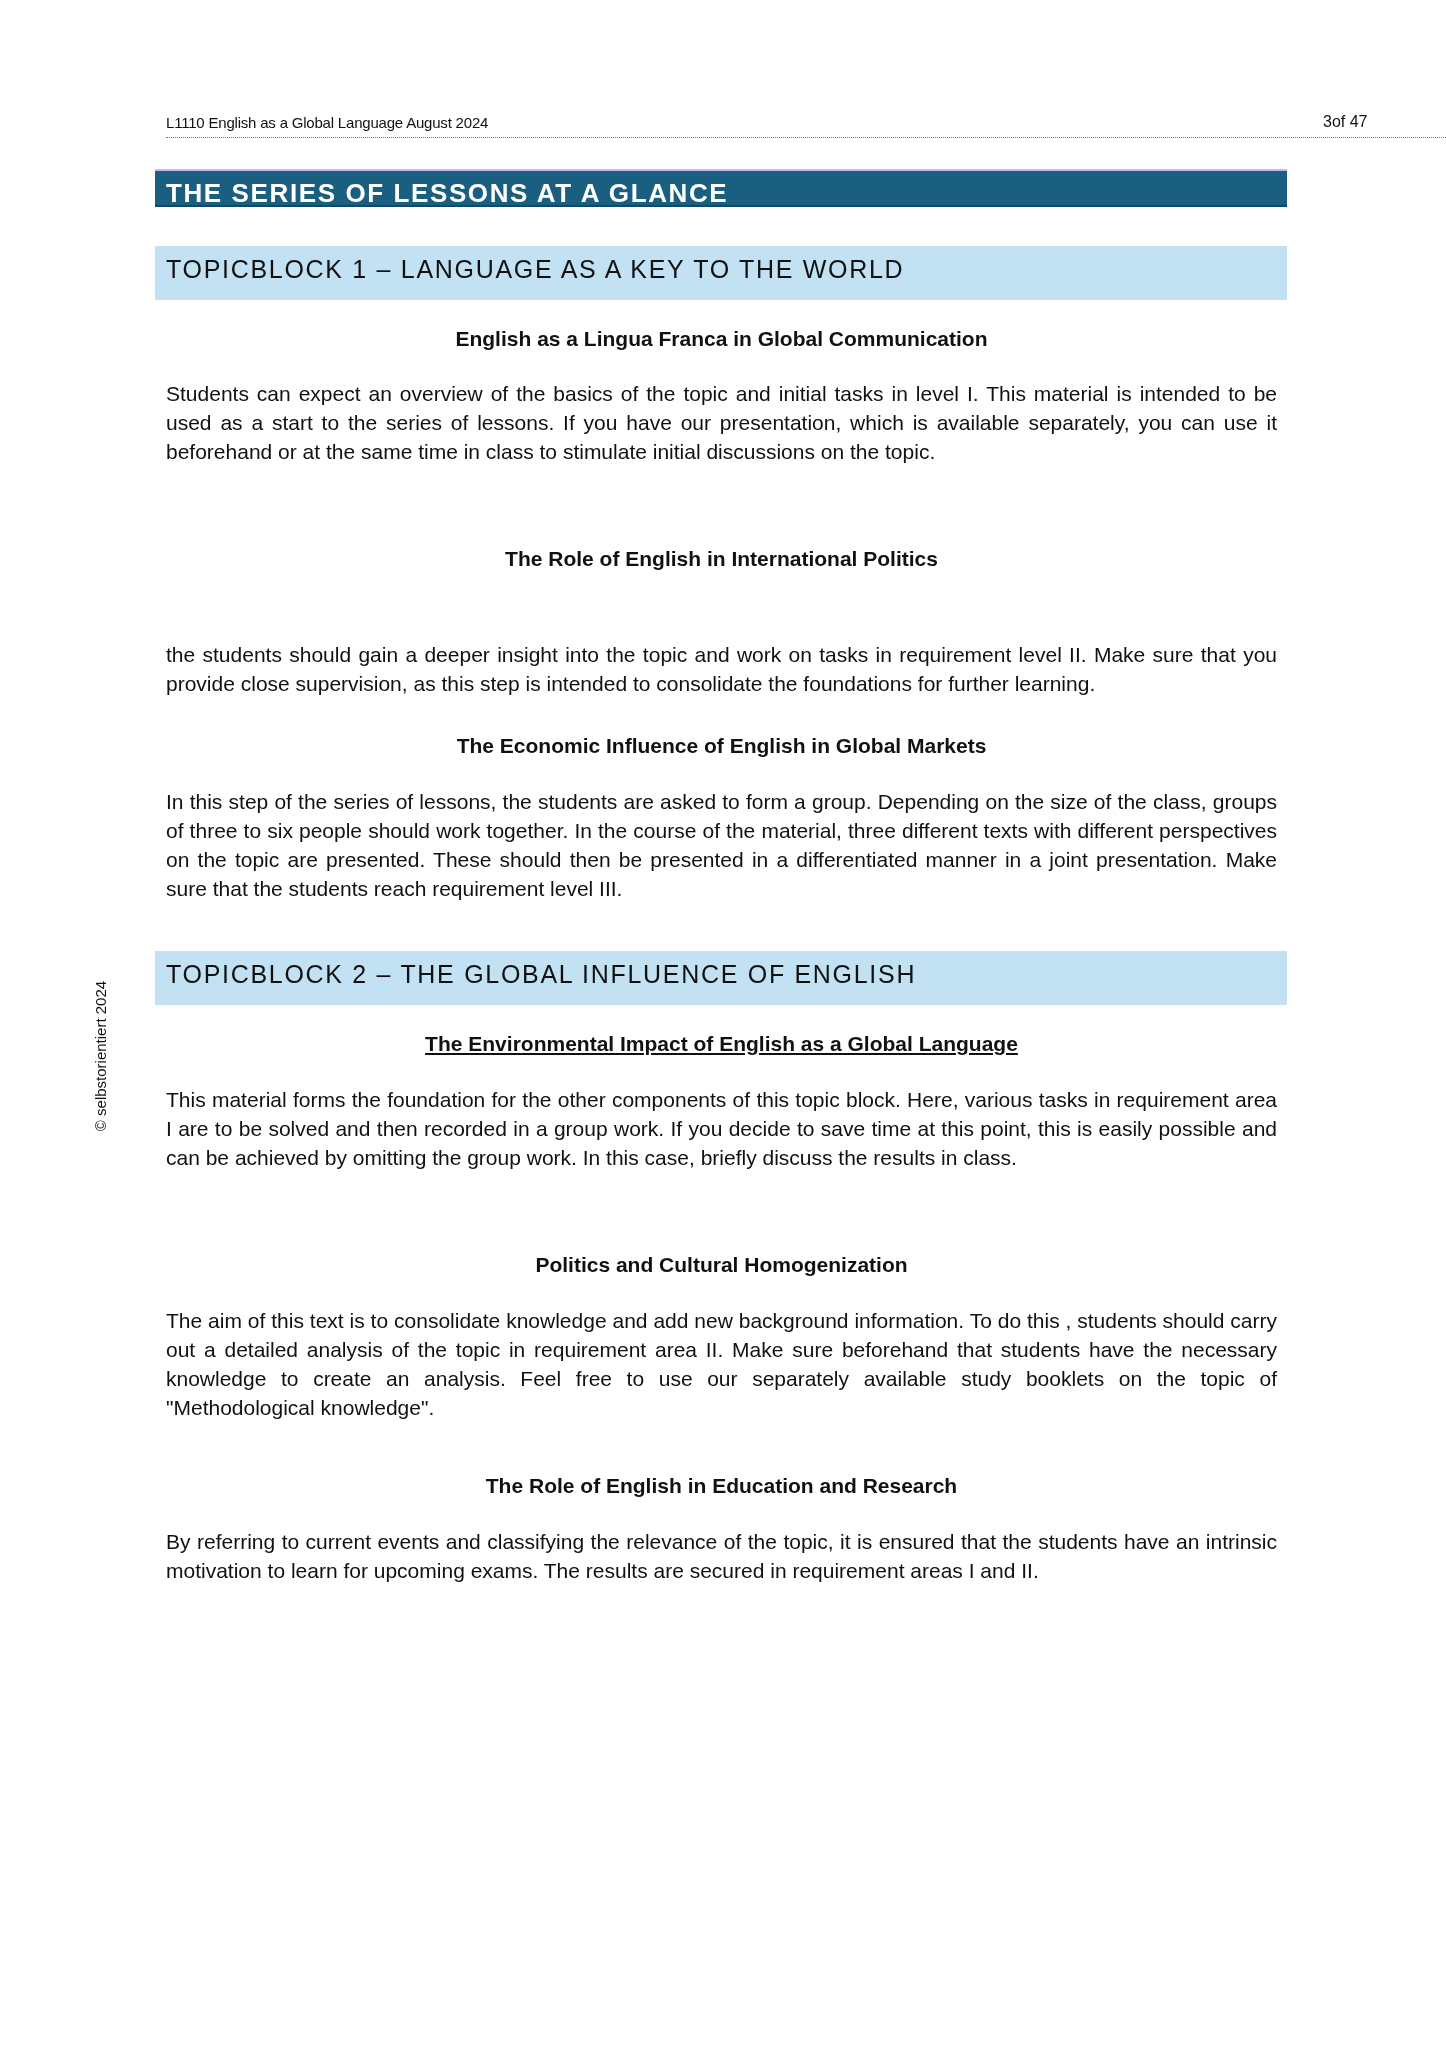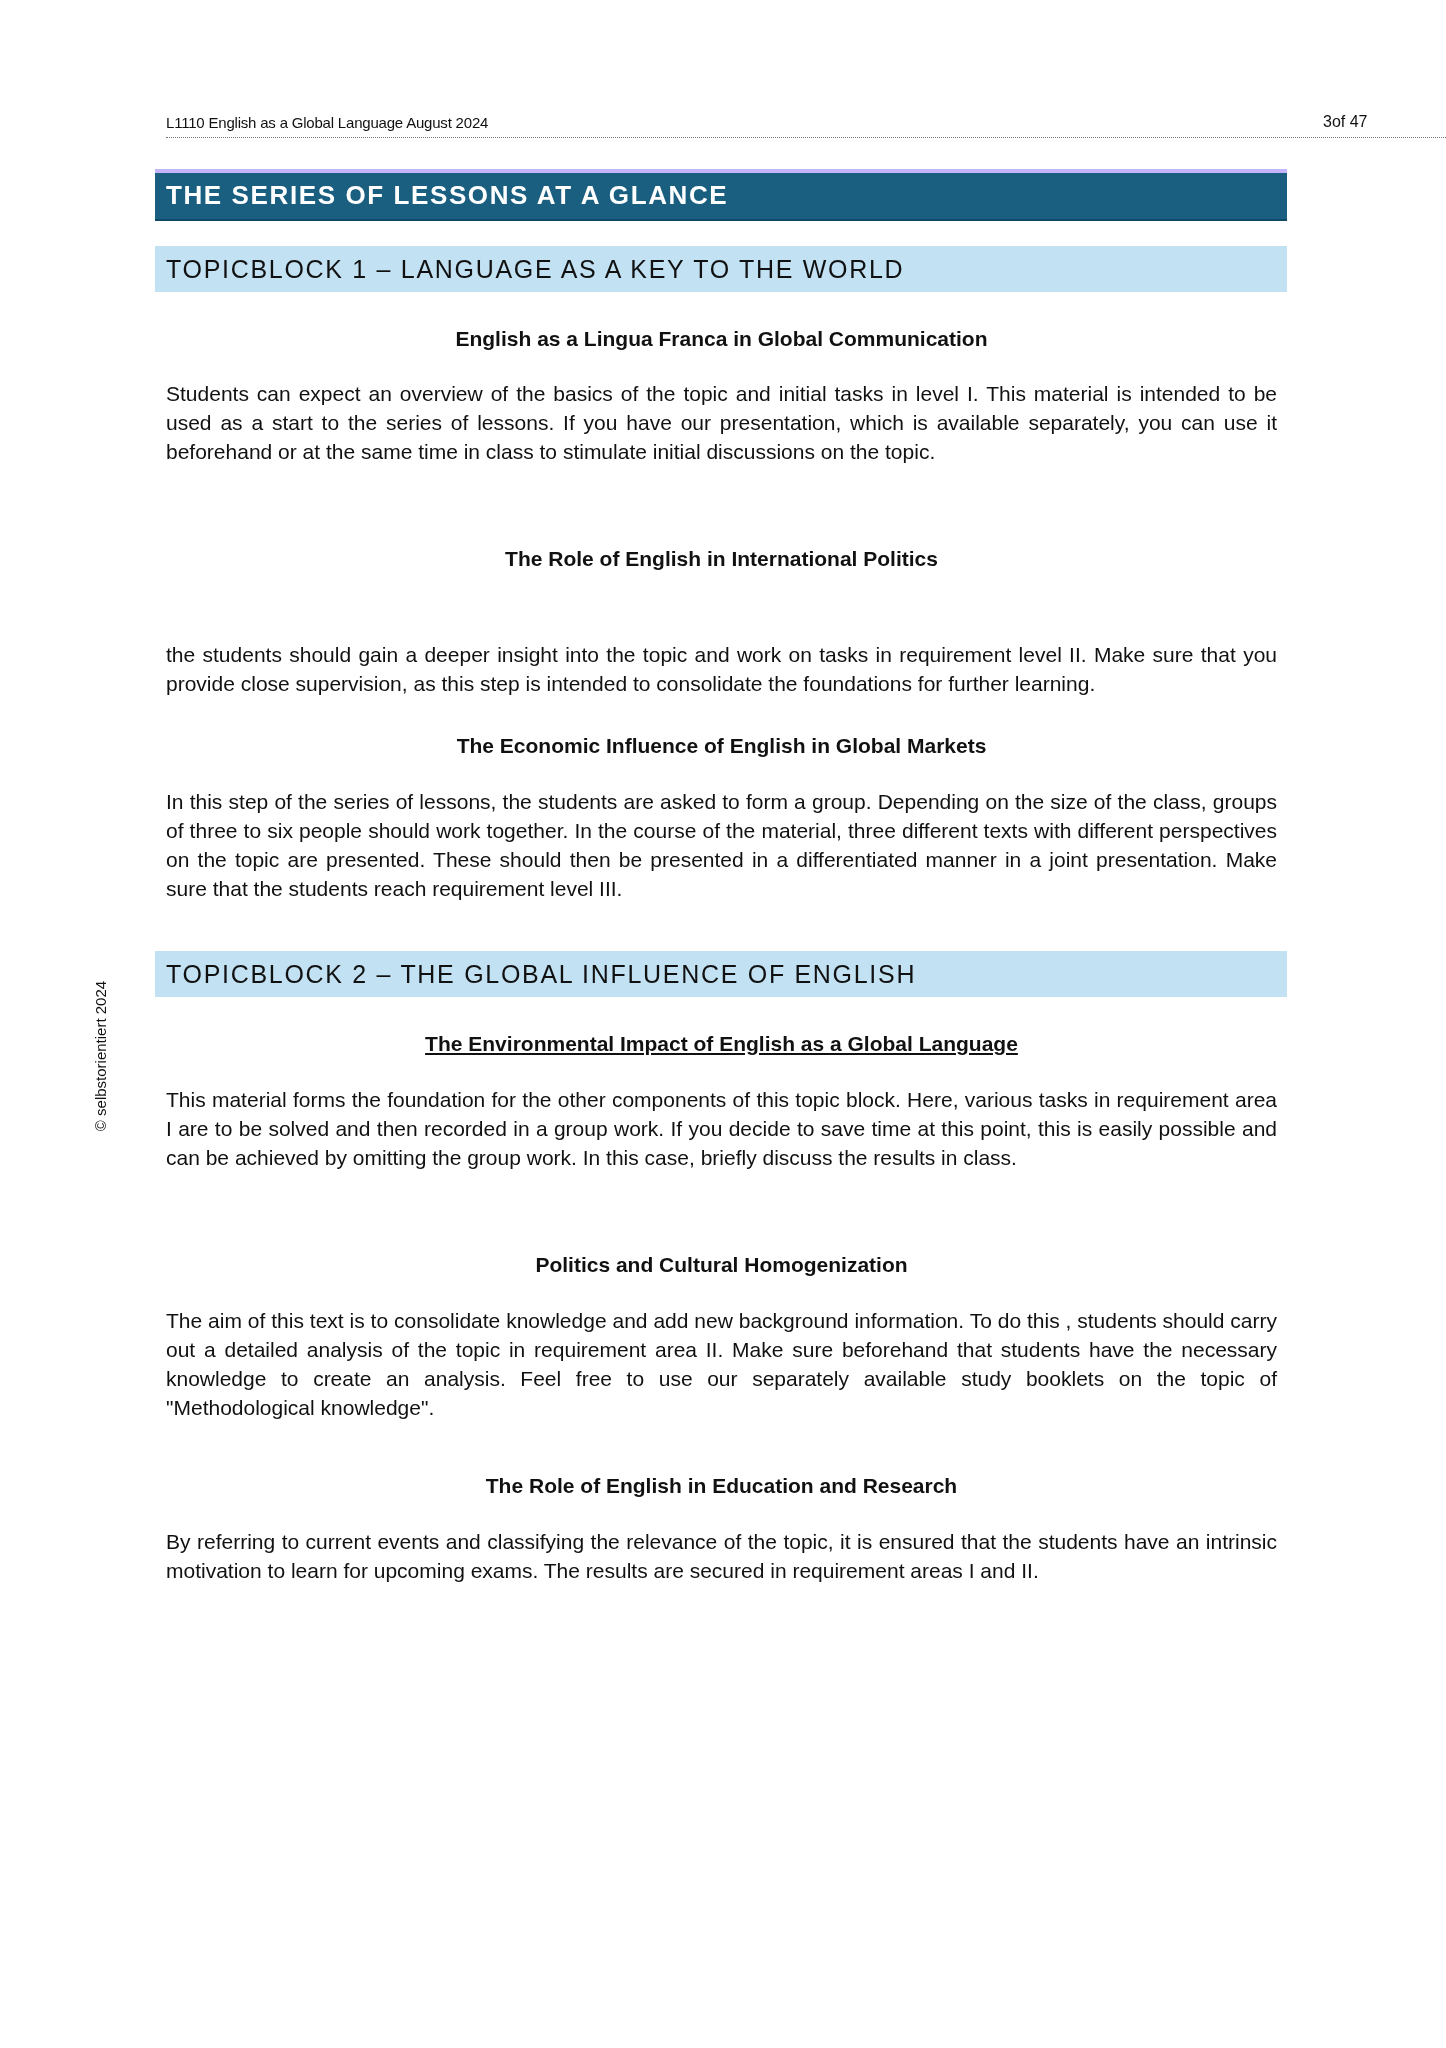--- a/index.html
+++ b/index.html
@@ -4,25 +4,25 @@
 <style>
   html, body { margin: 0; padding: 0; background: #ffffff; }
   body { width: 1446px; height: 2048px; position: relative; overflow: hidden;
          font-family: "Liberation Sans", "DejaVu Sans", sans-serif; color: #111; }
   .page-header { position: absolute; left: 166px; top: 114px; width: 1280px; height: 24px; }
   .header-title { position: absolute; left: 0; top: 0; font-size: 15px; letter-spacing: -0.2px; }
   .header-page { position: absolute; left: 1157px; top: -1px; font-size: 16px; }
   .header-rule { position: absolute; left: 166px; top: 137px; width: 1280px; border-top: 1px dotted #777; }
   .copyright { position: absolute; left: 100px; top: 1056px; transform: translate(-50%, -50%) rotate(-90deg);
                font-size: 15px; white-space: nowrap; }
-  .main-bar { position: absolute; left: 155px; top: 169px; width: 1132px; height: 52px;
-              background: #1a5f80; border-top: 4px solid #c4b5fd; border-bottom: 2px solid #0e4a68; box-sizing: border-box; }
+  .main-bar { position: absolute; left: 155px; top: 169px; width: 1132px; height: 38px;
+              background: #1a5f80; border-top: 2px solid #c4b5fd; border-bottom: 2px solid #0e4a68; box-sizing: border-box; }
   .main-bar span { position: absolute; left: 11px; top: 7px; color: #ffffff; font-weight: bold;
                    font-size: 26px; letter-spacing: 1.6px; }
-  .topic-bar { position: absolute; left: 155px; width: 1132px; height: 46px; background: #c2e2f4; }
+  .topic-bar { position: absolute; left: 155px; width: 1132px; height: 54px; background: #c2e2f4; }
   .topic-bar span { position: absolute; left: 11px; top: 9px; font-size: 25px; letter-spacing: 1.7px; color: #111; }
   .content { position: absolute; left: 166px; width: 1111px; }
   .sub-title { font-weight: bold; font-size: 21px; margin: 0; line-height: 26px; text-align: center; }
   .para { font-size: 21px; line-height: 29px; margin: 0; text-align: justify; }
 </style>
 </head>
 <body>
 
 <div class="page-header">
   <span class="header-title">L1110 English as a Global Language August 2024</span>

